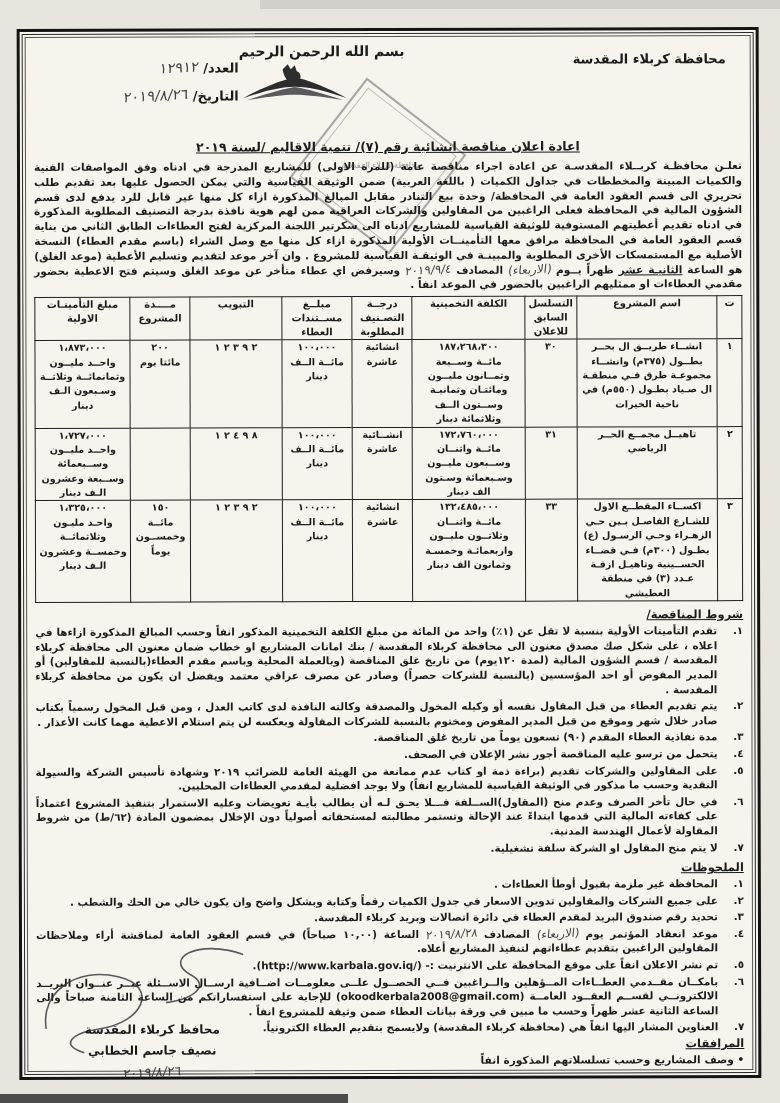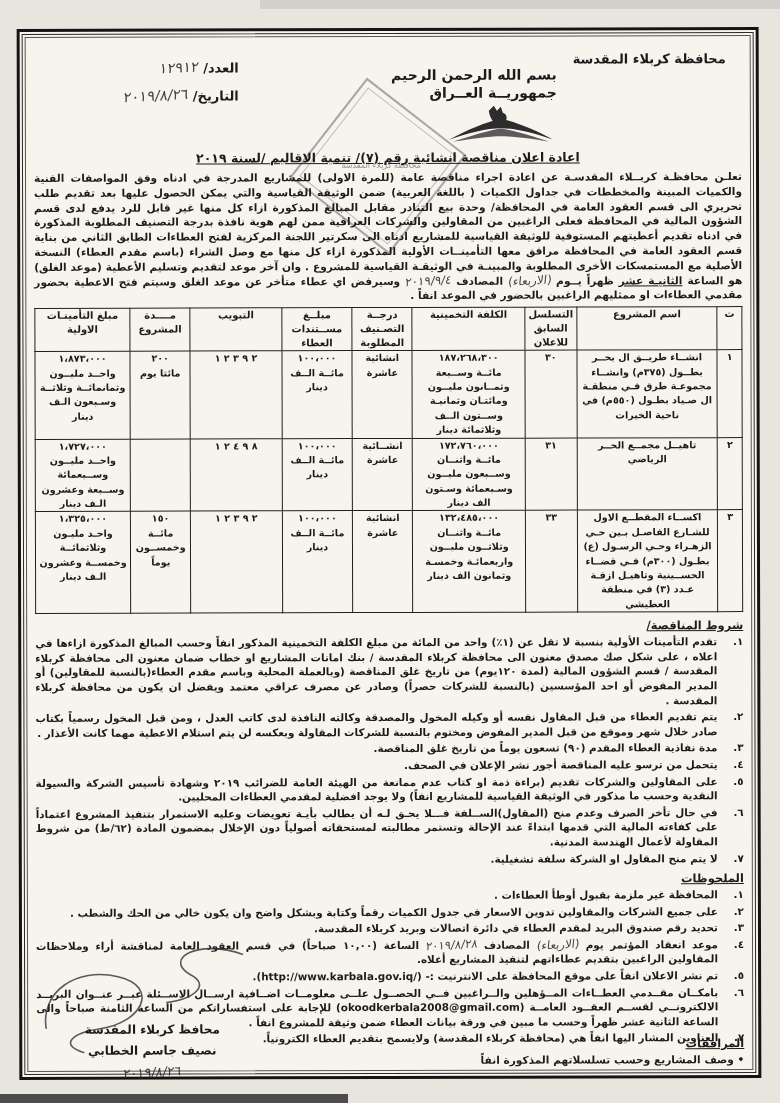--- a/index.html
+++ b/index.html
@@ -21,21 +21,21 @@
     transform: rotate(-0.15deg);
     font-weight: 700;
   }
   .doc-inner-frame { position:absolute; inset:2px; border:1px solid #2a2a2a; pointer-events:none; }
   .doc-inner-frame2 { position:absolute; inset:5px; border:1px solid #555; pointer-events:none; }
   .content { position:absolute; inset:0; padding: 10px 14px 10px 14px; }
 
   
   .hdr { display:flex; justify-content:space-between; align-items:flex-start; min-height:96px; }
   .hdr-org { width:185px; text-align:center; font-size:13px; line-height:1.7; padding-top:8px; }
-  .hdr-center { flex:1; text-align:right; padding-top:2px;margin-top:24px; }
+  .hdr-center { flex:1; text-align:left; padding-top:2px; }
   .hdr-center .basmala { font-size:14px; }
   .hdr-center .country { font-size:14px; margin-top:2px; }
   .emblem { margin-top:1px; }
   .hdr-num { width:205px; font-size:13px; padding-top:12px; line-height:1.9; }
   .hdr-num .row { white-space:nowrap; }
 
   .hw {
     display:inline-block;
     font-weight:400;
     transform: skewX(-9deg) rotate(-3deg);
@@ -114,21 +114,20 @@
   </div>
 
   <div class="content">
 
     <div class="hdr">
       <div class="hdr-org">
         <div>محافظة كربلاء المقدسة</div>
       </div>
       <div class="hdr-center">
         <div class="basmala">بسم الله الرحمن الرحيم</div>
-        <div class="country">جمهوريــة العــراق</div>
         <div class="emblem">
           <svg width="112" height="42" viewBox="0 0 112 42">
             <path d="M4 38 C22 28 42 20 56 17 C70 20 90 28 108 38 C88 31 70 26.5 56 26.5 C42 26.5 24 31 4 38 Z" fill="#2d2d2d"></path>
             <path d="M8 40 C26 34 44 28.5 56 26.8 C68 28.5 86 34 104 40 C86 37 68 34.6 56 34.6 C44 34.6 26 37 8 40 Z" fill="#5b5b5b"></path>
             <path d="M44 9 l5 -5 3 5 4 -4 2 6 c3 1 4.5 4 3.5 7 l-11 3.5 c-4.5 -3.5 -6 -8 -6.5 -12.5 Z" fill="#2d2d2d"></path>
           </svg>
         </div>
       </div>
       <div class="hdr-num">
         <div class="row">

